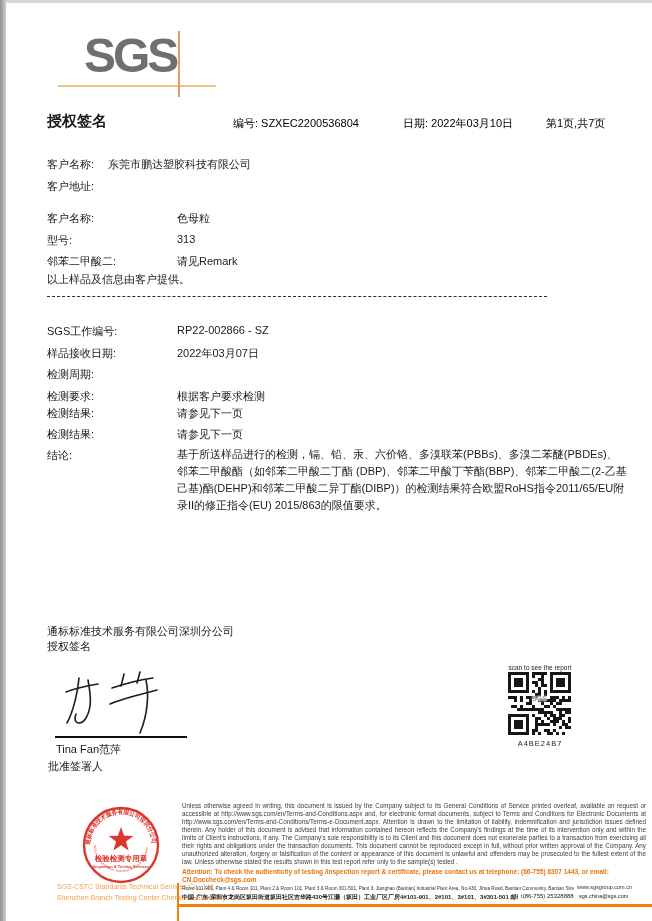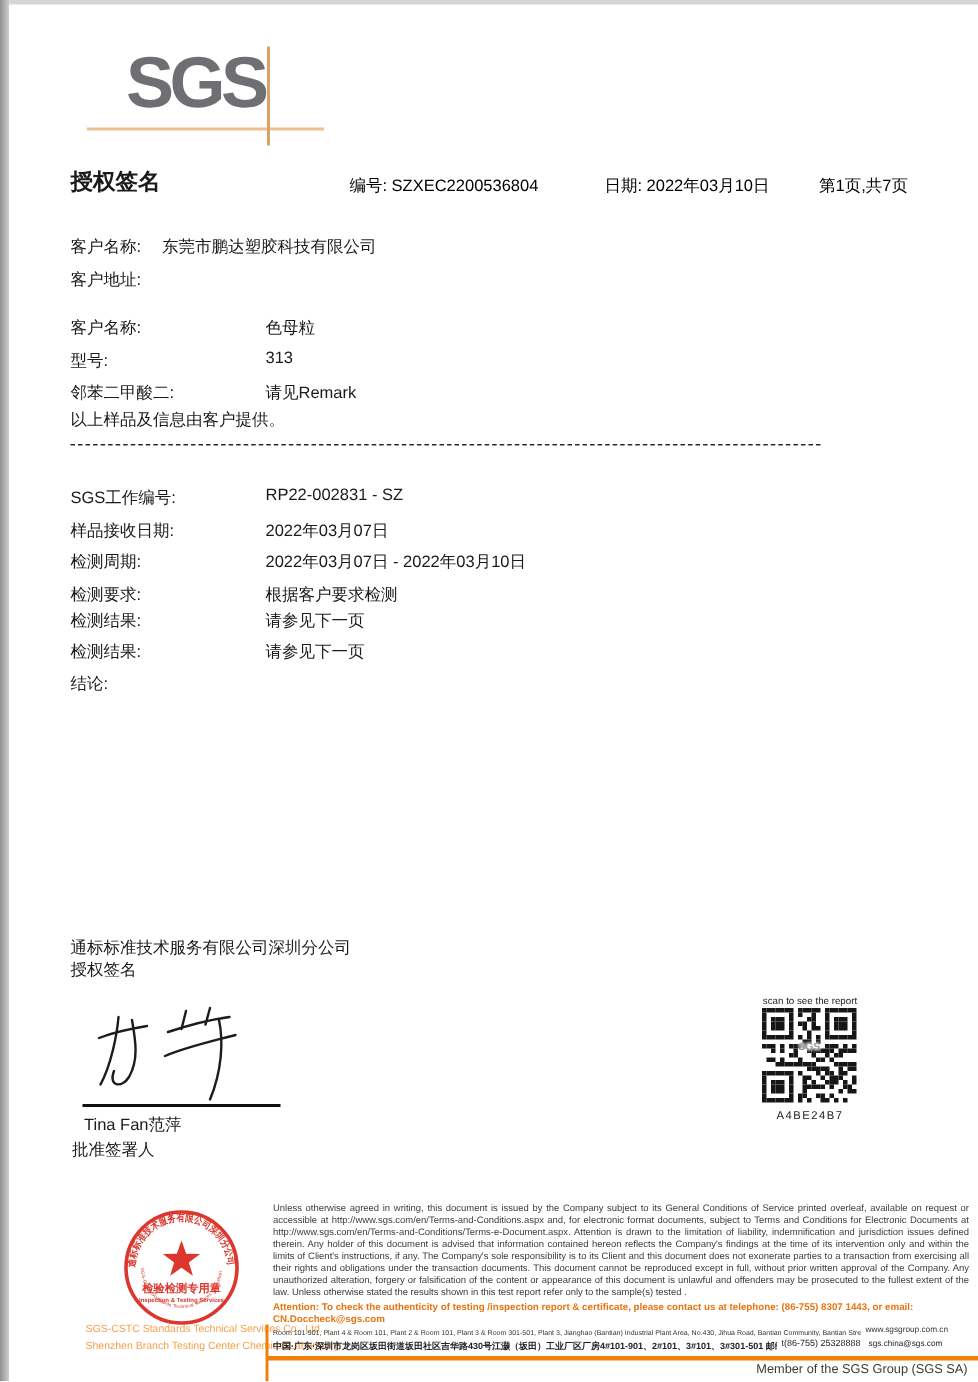--- a/index.html
+++ b/index.html
@@ -75,33 +75,33 @@
   <div class="abs row valcol-b" style="top:211px">色母粒</div>
   <div class="abs row lblcol" style="top:233px">型号:</div>
   <div class="abs row valcol-b" style="top:233px">313</div>
   <div class="abs row lblcol" style="top:254px">邻苯二甲酸二:</div>
   <div class="abs row valcol-b" style="top:254px">请见Remark</div>
   <div class="abs row lblcol" style="top:272px">以上样品及信息由客户提供。</div>
 
   <div class="abs dashed"></div>
 
   <div class="abs row lblcol" style="top:324px">SGS工作编号:</div>
-  <div class="abs row valcol-b" style="top:324px">RP22-002831 - SZ</div>
+  <div class="abs row valcol-b" style="top:324px">RP22-002866 - SZ</div>
   <div class="abs row lblcol" style="top:346px">样品接收日期:</div>
   <div class="abs row valcol-b" style="top:346px">2022年03月07日</div>
   <div class="abs row lblcol" style="top:367px">检测周期:</div>
-  <div class="abs row valcol-b" style="top:367px">2022年03月07日 - 2022年03月10日</div>
   <div class="abs row lblcol" style="top:389px">检测要求:</div>
   <div class="abs row valcol-b" style="top:389px">根据客户要求检测</div>
   <div class="abs row lblcol" style="top:406px">检测结果:</div>
   <div class="abs row valcol-b" style="top:406px">请参见下一页</div>
   <div class="abs row lblcol" style="top:427px">检测结果:</div>
   <div class="abs row valcol-b" style="top:427px">请参见下一页</div>
 
   <div class="abs row lblcol" style="top:448px">结论:</div>
+  <div class="abs concl">基于所送样品进行的检测，镉、铅、汞、六价铬、多溴联苯(PBBs)、多溴二苯醚(PBDEs)、邻苯二甲酸酯（如邻苯二甲酸二丁酯 (DBP)、邻苯二甲酸丁苄酯(BBP)、邻苯二甲酸二(2-乙基己基)酯(DEHP)和邻苯二甲酸二异丁酯(DIBP)）的检测结果符合欧盟RoHS指令2011/65/EU附录II的修正指令(EU) 2015/863的限值要求。</div>
 
   <div class="abs row lblcol" style="top:624px">通标标准技术服务有限公司深圳分公司</div>
   <div class="abs row lblcol" style="top:639px">授权签名</div>
 
   <svg class="abs sig-svg" width="130" height="70" viewBox="0 0 130 70">
     <g fill="none" stroke="#1c1c1c" stroke-width="1.6" stroke-linecap="round">
       <path d="M14,22 C24,18 34,16 46,14"></path>
       <path d="M27,8 C26,20 22,40 15,53"></path>
       <path d="M36,10 C38,22 41,36 34,48 C29,56 20,54 24,44"></path>
       <path d="M60,18 C72,14 86,10 101,8"></path>
@@ -369,14 +369,13 @@
   <div class="abs disclaimer">Unless otherwise agreed in writing, this document is issued by the Company subject to its General Conditions of Service printed overleaf, available on request or accessible at http://www.sgs.com/en/Terms-and-Conditions.aspx and, for electronic format documents, subject to Terms and Conditions for Electronic Documents at http://www.sgs.com/en/Terms-and-Conditions/Terms-e-Document.aspx. Attention is drawn to the limitation of liability, indemnification and jurisdiction issues defined therein. Any holder of this document is advised that information contained hereon reflects the Company's findings at the time of its intervention only and within the limits of Client's instructions, if any. The Company's sole responsibility is to its Client and this document does not exonerate parties to a transaction from exercising all their rights and obligations under the transaction documents. This document cannot be reproduced except in full, without prior written approval of the Company. Any unauthorized alteration, forgery or falsification of the content or appearance of this document is unlawful and offenders may be prosecuted to the fullest extent of the law. Unless otherwise stated the results shown in this test report refer only to the sample(s) tested .</div>
   <div class="abs attention">Attention: To check the authenticity of testing /inspection report &amp; certificate, please contact us at telephone: (86-755) 8307 1443, or email: CN.Doccheck@sgs.com</div>
 
   <div class="abs orange-vline"></div>
   <div class="abs addr-en">Room 101-901, Plant 4 &amp; Room 101, Plant 2 &amp; Room 101, Plant 3 &amp; Room 301-501, Plant 3, Jianghao (Bantian) Industrial Plant Area, No.430, Jihua Road, Bantian Community, Bantian Street, Longgang District, Shenzhen, Guangdong, China 518129</div>
   <div class="abs website">www.sgsgroup.com.cn</div>
   <div class="abs addr-cn">中国·广东·深圳市龙岗区坂田街道坂田社区吉华路430号江灏（坂田）工业厂区厂房4#101-901、2#101、3#101、3#301-501 邮编:518129</div>
   <div class="abs tel">t(86-755) 25328888</div>
   <div class="abs email">sgs.china@sgs.com</div>
   <div class="abs orange-hr"></div>
-  <div class="abs member">Member of the SGS Group (SGS SA)</div>
 </div>
 
 </body></html>

